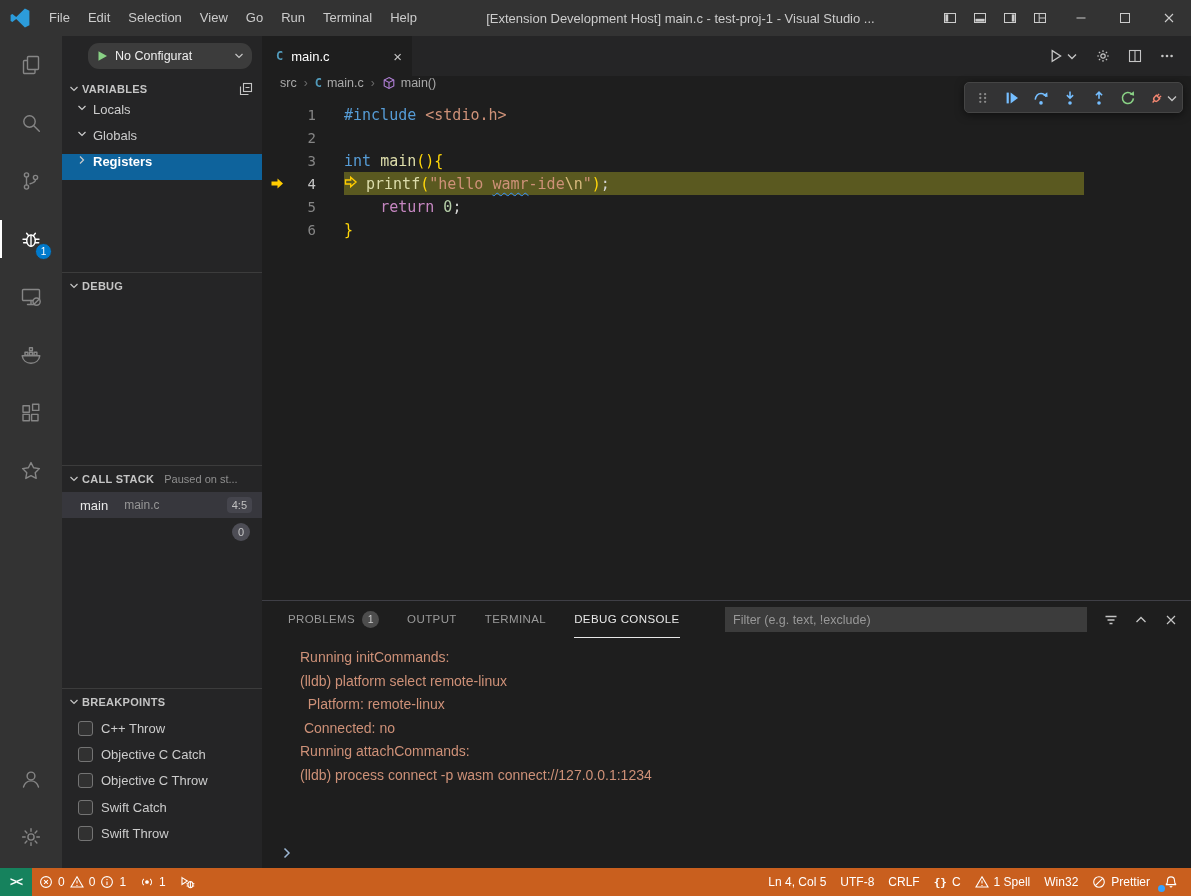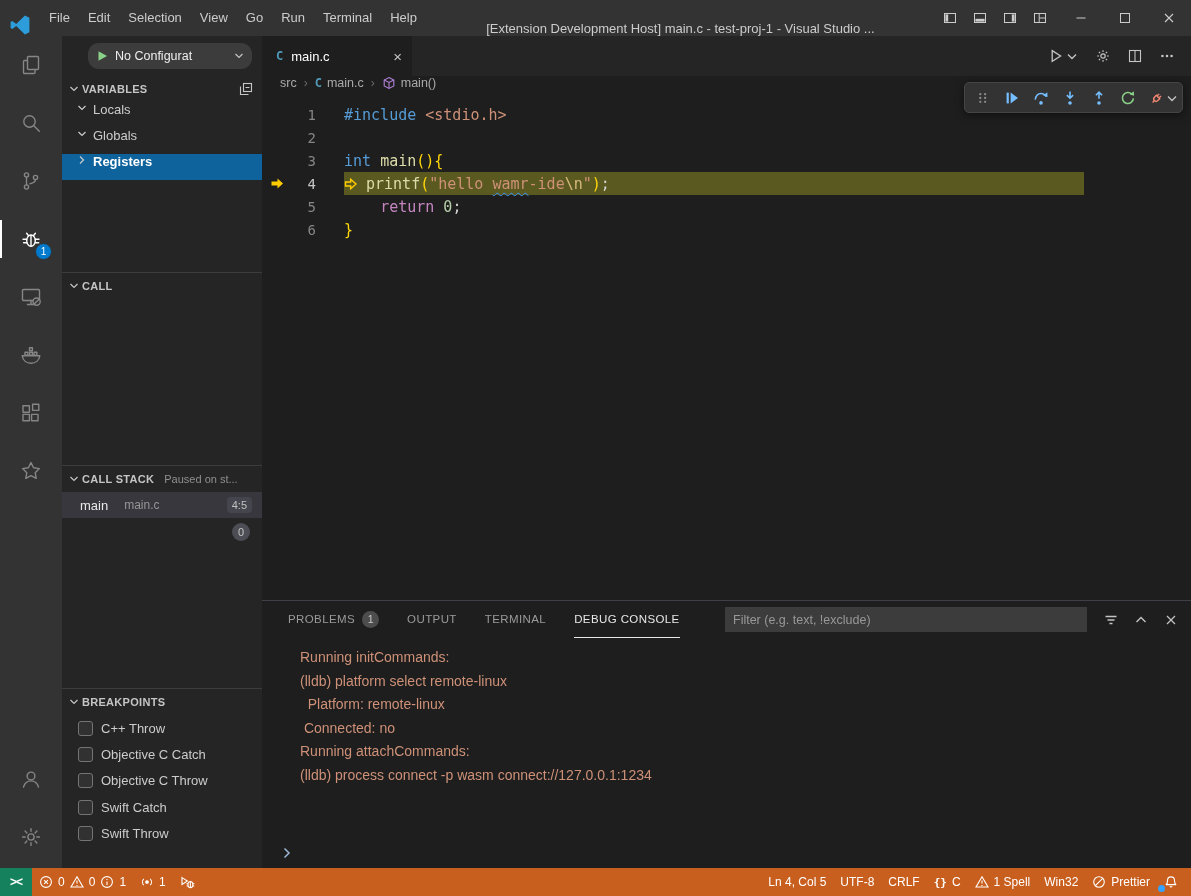--- a/index.html
+++ b/index.html
@@ -1,20 +1,20 @@
 <!DOCTYPE html>
 <html style="--accent: #007ACC; --status-debug-bg: #C95F1E; --remote-indicator-bg: #16825D; --selection-blue: #0E639C; --debug-current-line: #5A5920; --console-text: #CE9178;"><head>
 <meta charset="utf-8">
 <style>
 *{margin:0;padding:0;box-sizing:border-box}
 html,body{background:#1E1E1E;cursor:default}
 body{width:1191px;height:896px;overflow:hidden;font-family:"Liberation Sans",sans-serif}
 .app{position:relative;width:1191px;height:896px;background:#1E1E1E;color:#CCCCCC;overflow:hidden;font-size:13px}
 
-.titlebar{height:36px;background:#333333;display:flex;align-items:flex-end}
+.titlebar{height:36px;background:#333333;display:flex;align-items:center}
 .logo{width:40px;display:flex;justify-content:center;align-items:center}
 .menus{display:flex}
 .menu-item{padding:0 9px;line-height:36px;font-size:13px;color:#CCCCCC}
 .titlebar-title{flex:1;text-align:center;font-size:13px;color:#CCCCCC;white-space:nowrap;overflow:hidden;padding:0 8px}
 .layout-controls{display:flex;padding-right:4px}
 .lc-btn{width:30px;height:36px;display:flex;align-items:center;justify-content:center}
 .win-controls{display:flex}
 .win-btn{width:44px;height:36px;display:flex;align-items:center;justify-content:center}
 
 .main{position:absolute;top:36px;left:0;right:0;bottom:28px;display:flex}
@@ -62,21 +62,21 @@
 .breadcrumbs{height:24px;display:flex;align-items:flex-start;gap:7px;padding-left:18px;font-size:12.5px;color:#A9A9A9;background:#1E1E1E}
 .crumb{display:flex;align-items:center;gap:5px}
 .crumb-sep{color:#6A6A6A;font-size:12px}
 .crumb-icon{display:flex}
 .code-area{flex:1;position:relative;background:#1E1E1E;font-family:"DejaVu Sans Mono",monospace;font-size:15px;overflow:hidden}
 .code-lines{padding-top:3px}
 .code-line{height:23px;display:flex;align-items:center;position:relative}
 .glyph-margin{width:30px;flex:none;display:flex;align-items:center;justify-content:center;z-index:1}
 .line-num{width:24px;flex:none;text-align:right;color:#858585;font-size:14px;z-index:1}
 .code-line.current .line-num{color:#C6C6C6}
-.line-text{margin-left:28px;display:flex;align-items:center;white-space:pre;z-index:1}
+.line-text{margin-left:28px;display:flex;align-items:flex-start;white-space:pre;z-index:1}
 .current-line-bg{position:absolute;left:82px;width:740px;top:0;bottom:0;background:var(--debug-current-line,#5A5920)}
 .inline-marker{display:inline-flex;width:15px;margin-right:7px}
 .tok-kw{color:#569CD6}.tok-fn{color:#DCDCAA}.tok-str{color:#CE9178}.tok-esc{color:#D7BA7D}
 .tok-ctl{color:#C586C0}.tok-num{color:#B5CEA8}.tok-pl{color:#D4D4D4}.tok-br{color:#FFD70A}
 .spell{text-decoration:underline;text-decoration-style:wavy;text-decoration-color:#3794FF;text-decoration-thickness:1px;text-underline-offset:3px}
 .debug-toolbar{position:absolute;top:46px;right:8px;height:31px;background:#333334;border:1px solid #454545;border-radius:5px;box-shadow:0 2px 8px rgba(0,0,0,.5);display:flex;align-items:center;padding:0 3px;z-index:10}
 .dt-btn{width:29px;height:27px;display:flex;align-items:center;justify-content:center;border-radius:4px}
 .dt-btn.chev{width:15px;margin-left:-7px}
 
 .panel{height:268px;flex:none;background:#1E1E1E;border-top:1px solid #3F3F46;display:flex;flex-direction:column;position:relative}
@@ -324,21 +324,21 @@
           </div>
       </div>
 
       <div class="section sec-watch">
         <div class="section-header">
           <span class="twisty">
               <svg width="12" height="12" viewBox="0 0 12 12" xmlns="http://www.w3.org/2000/svg">
                 <path d="M2.5 4 6 7.5 9.5 4" stroke="currentColor" fill="none" stroke-width="1.2"></path>
               </svg>
             </span>
-          <span class="sec-title">CALL</span>
+          <span class="sec-title">DEBUG</span>
         </div>
       </div>
 
       <div class="section sec-callstack">
         <div class="section-header">
           <span class="twisty">
               <svg width="12" height="12" viewBox="0 0 12 12" xmlns="http://www.w3.org/2000/svg">
                 <path d="M2.5 4 6 7.5 9.5 4" stroke="currentColor" fill="none" stroke-width="1.2"></path>
               </svg>
             </span>

